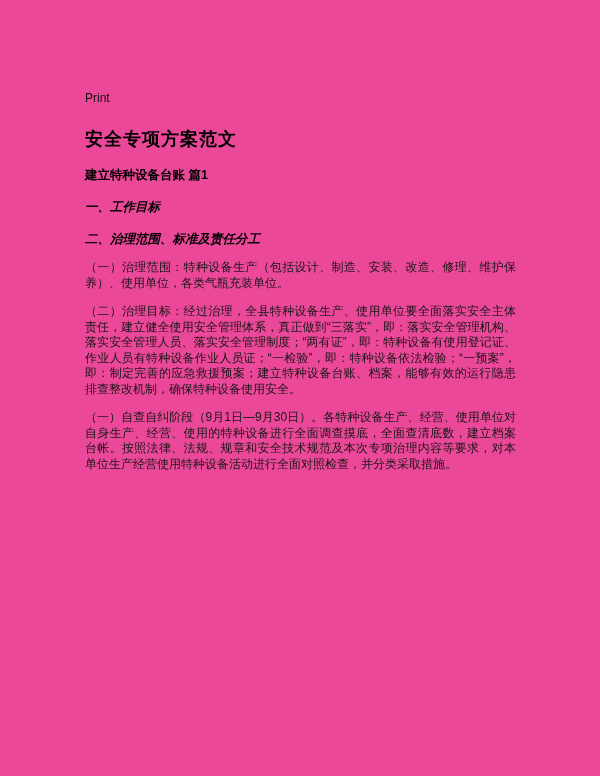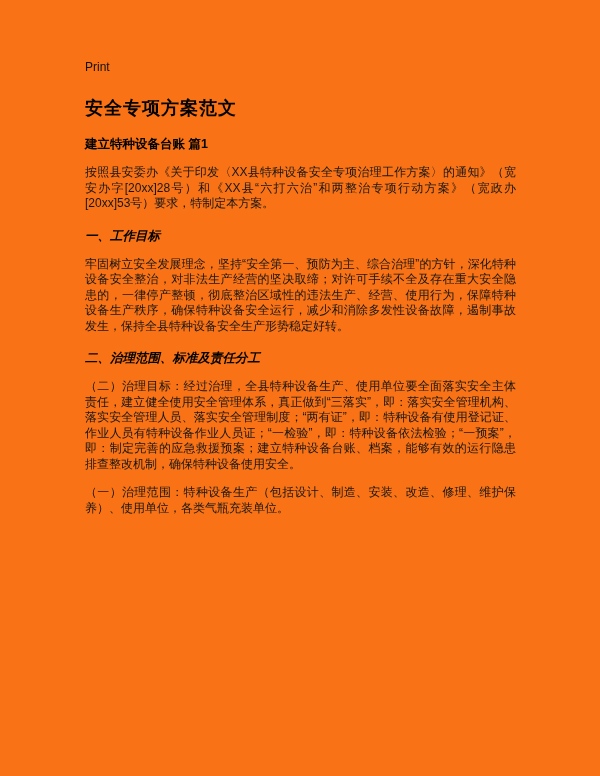--- a/index.html
+++ b/index.html
@@ -8,22 +8,22 @@
     width: 600px;
     height: 776px;
     background: #ffffff;
     color: #161616;
     font-family: "Liberation Sans", "DejaVu Sans", sans-serif;
     overflow: hidden;
   }
   .page {
     width: 600px;
     height: 776px;
-    padding: 57px 84px 20px 85px;
-    background: #f97316;
+    padding: 88px 84px 20px 85px;
+    background: #ec4899;
   }
   .print-link {
     font-size: 12px;
     line-height: 14px;
     color: #111111;
     margin: 0 0 12px 0;
     cursor: pointer;
     display: inline-block;
   }
   .doc-title {
@@ -63,28 +63,27 @@
 
 <div class="page">
 
   <span class="print-link">Print</span>
 
   <h1 class="doc-title">安全专项方案范文</h1>
 
 
   <p class="subheading">建立特种设备台账 篇1</p>
 
-  <p class="body-text">按照县安委办《关于印发〈XX县特种设备安全专项治理工作方案〉的通知》（宽安办字[20xx]28号）和《XX县“六打六治”和两整治专项行动方案》（宽政办[20xx]53号）要求，特制定本方案。</p>
 
   <p class="heading">一、工作目标</p>
 
-  <p class="body-text">牢固树立安全发展理念，坚持“安全第一、预防为主、综合治理”的方针，深化特种设备安全整治，对非法生产经营的坚决取缔；对许可手续不全及存在重大安全隐患的，一律停产整顿，彻底整治区域性的违法生产、经营、使用行为，保障特种设备生产秩序，确保特种设备安全运行，减少和消除多发性设备故障，遏制事故发生，保持全县特种设备安全生产形势稳定好转。</p>
 
   <p class="heading">二、治理范围、标准及责任分工</p>
 
+  <p class="body-text">（一）治理范围：特种设备生产（包括设计、制造、安装、改造、修理、维护保养）、使用单位，各类气瓶充装单位。</p>
+
   <p class="body-text">（二）治理目标：经过治理，全县特种设备生产、使用单位要全面落实安全主体责任，建立健全使用安全管理体系，真正做到“三落实”，即：落实安全管理机构、落实安全管理人员、落实安全管理制度；“两有证”，即：特种设备有使用登记证、作业人员有特种设备作业人员证；“一检验”，即：特种设备依法检验；“一预案”，即：制定完善的应急救援预案；建立特种设备台账、档案，能够有效的运行隐患排查整改机制，确保特种设备使用安全。</p>
 
-  <p class="body-text">（一）治理范围：特种设备生产（包括设计、制造、安装、改造、修理、维护保养）、使用单位，各类气瓶充装单位。</p>
 
-
+  <p class="body-text">（一）自查自纠阶段（9月1日—9月30日）。各特种设备生产、经营、使用单位对自身生产、经营、使用的特种设备进行全面调查摸底，全面查清底数，建立档案台帐。按照法律、法规、规章和安全技术规范及本次专项治理内容等要求，对本单位生产经营使用特种设备活动进行全面对照检查，并分类采取措施。</p>
 
 
 </div>
 
 </body></html>

